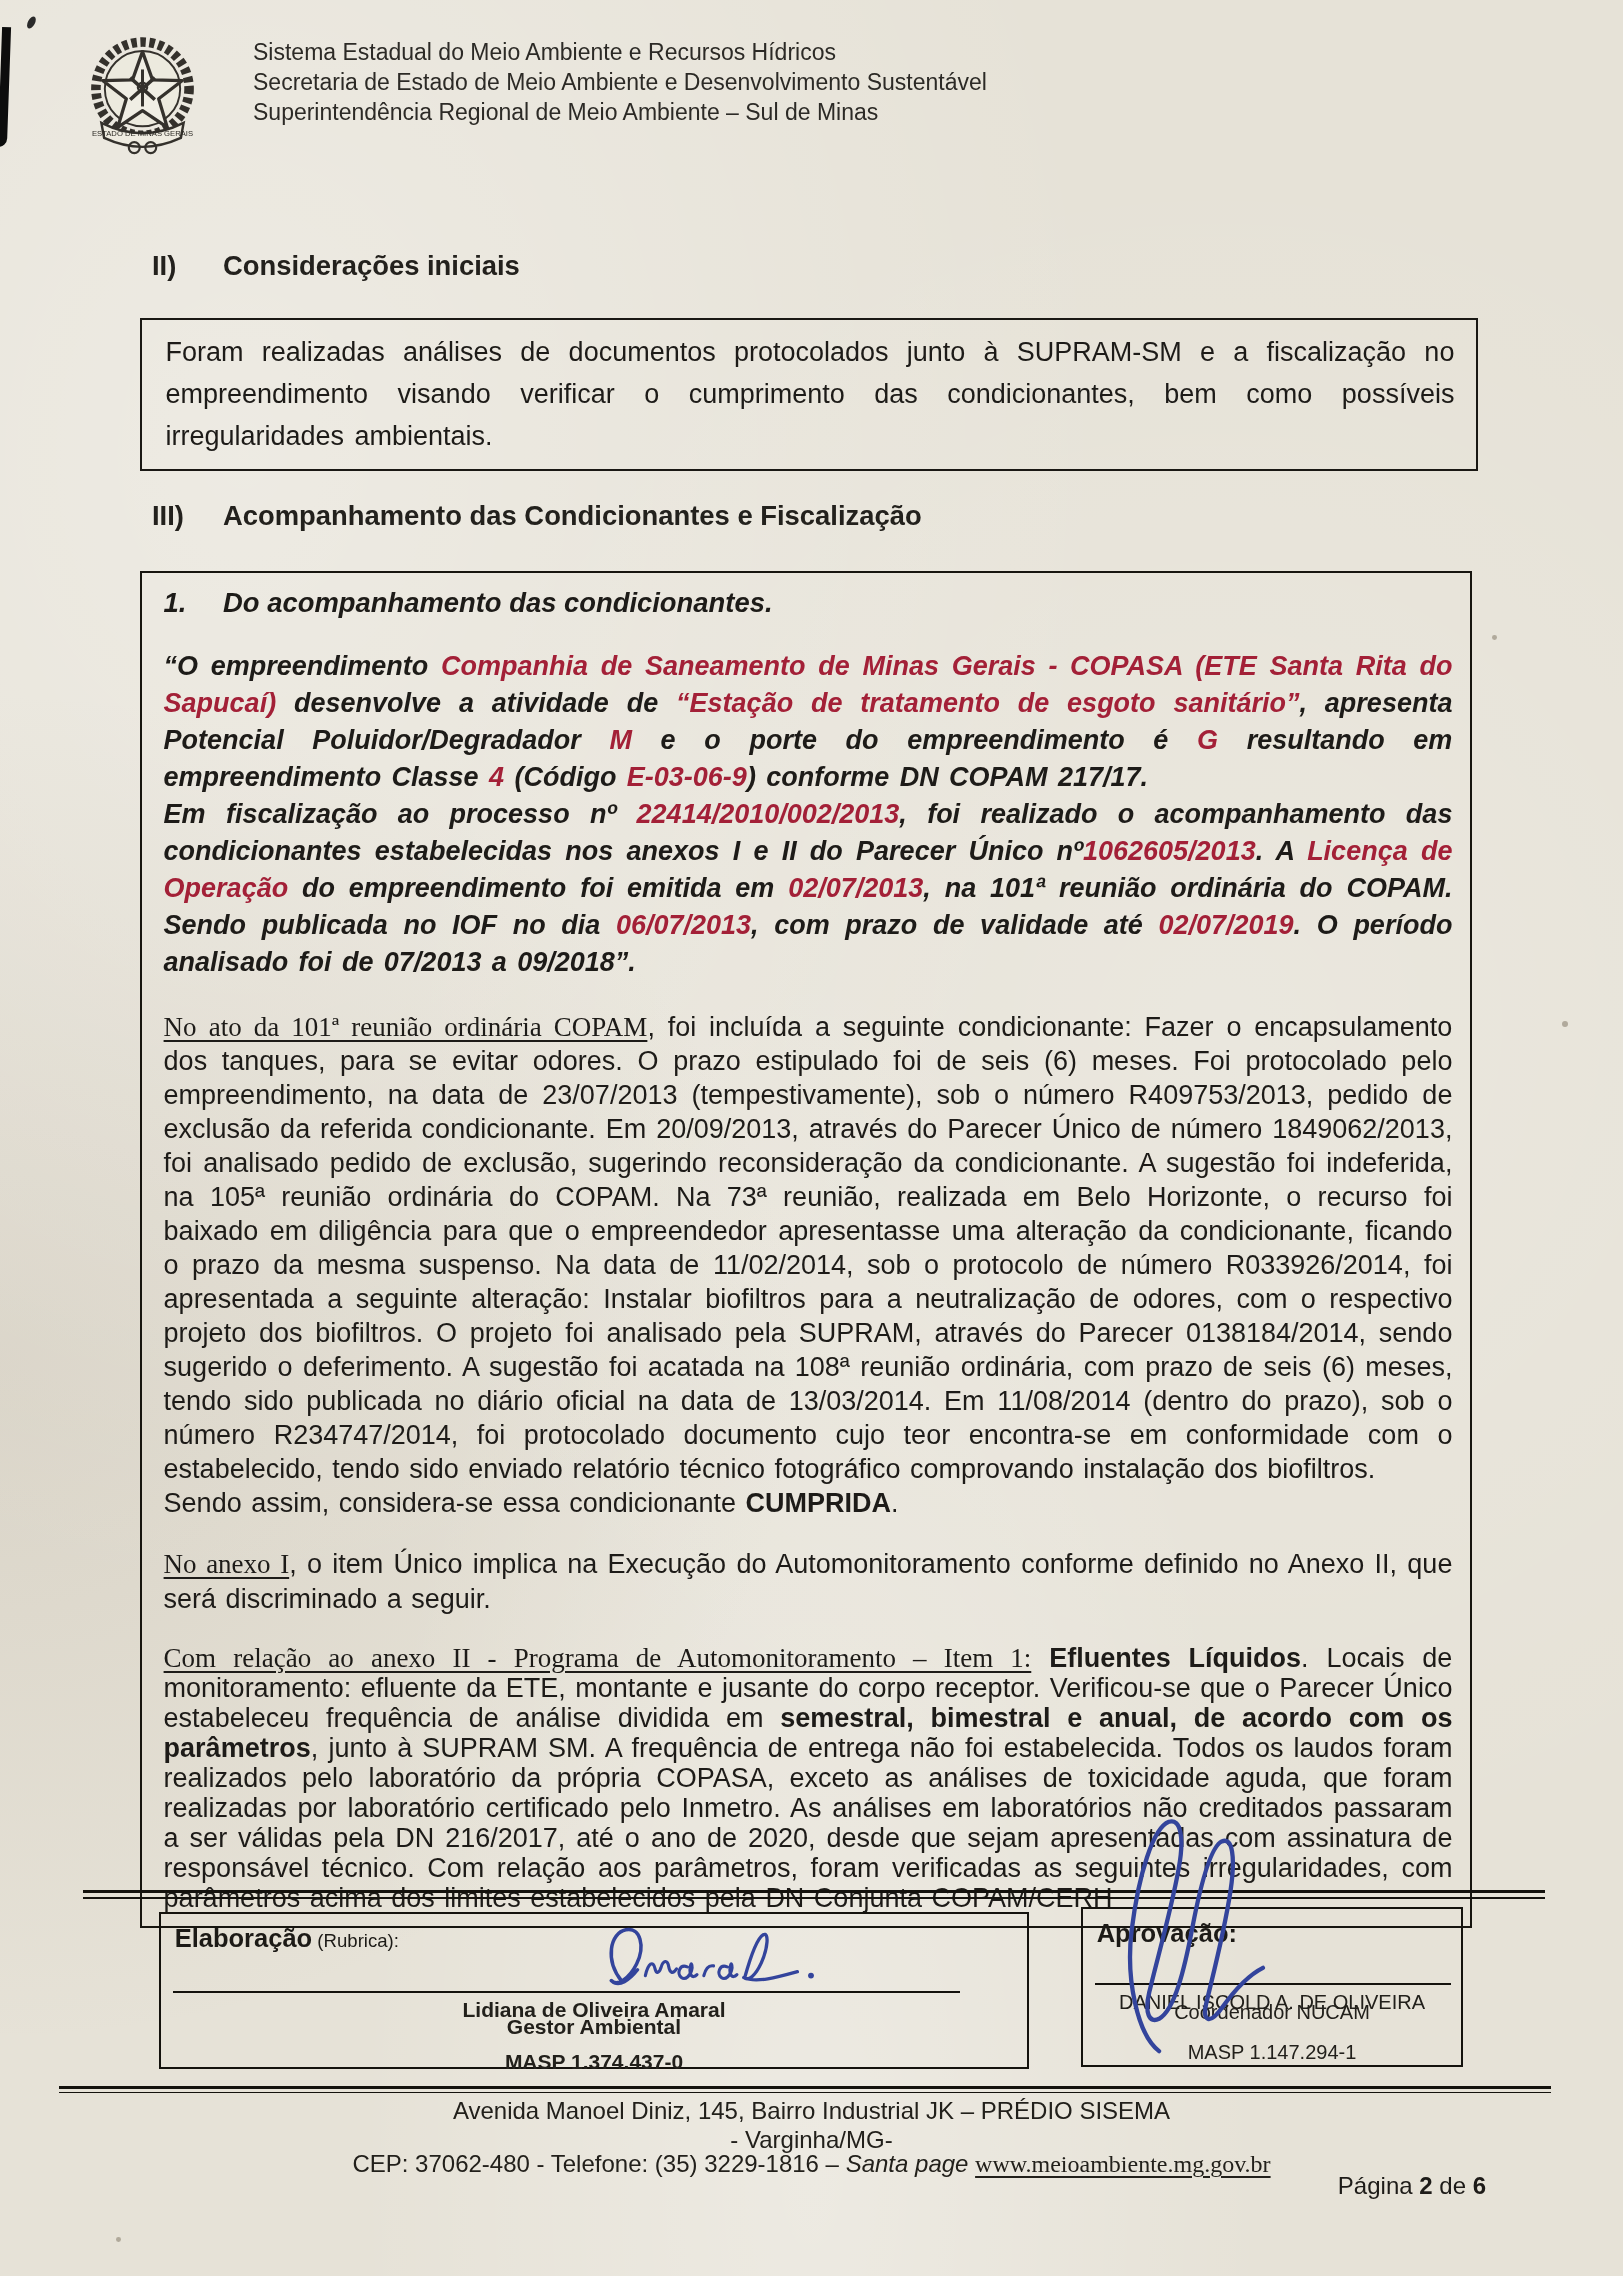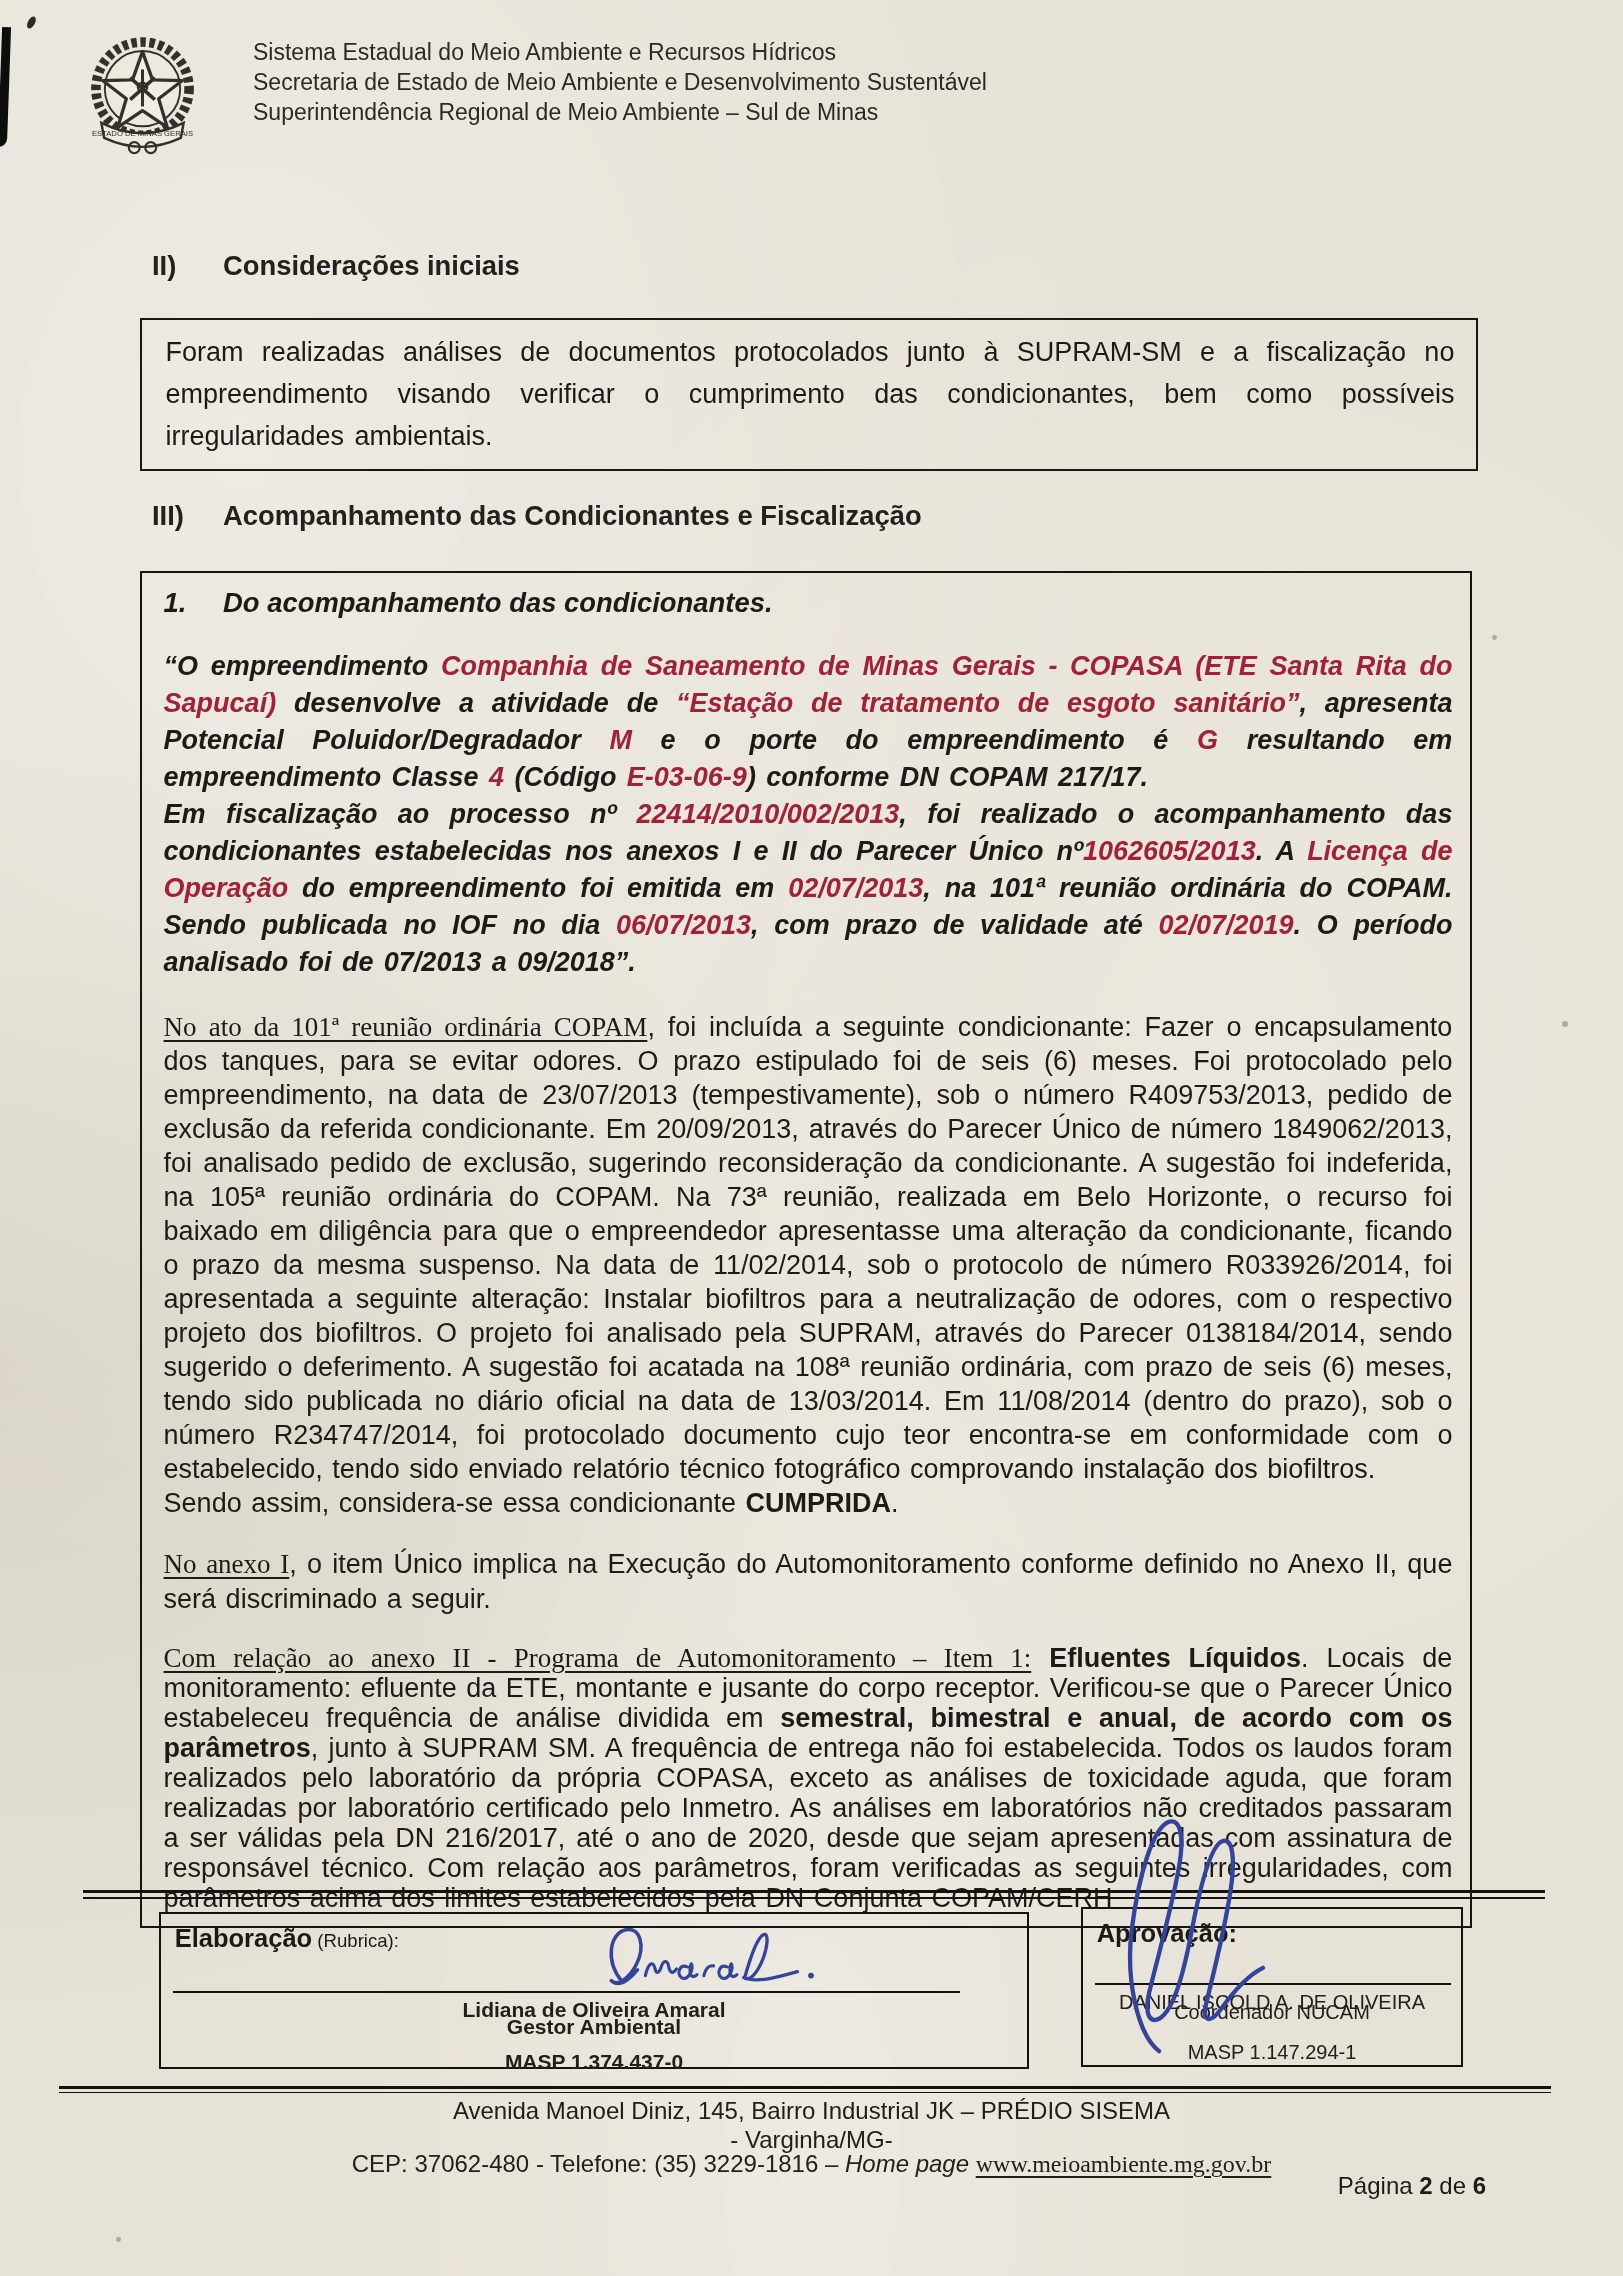--- a/index.html
+++ b/index.html
@@ -164,17 +164,17 @@
     <circle cx="228" cy="54" r="3" fill="#33449c" stroke="none"></circle>
   </svg>
 
   <svg class="abs ink" style="left:1100px;top:1813px;" width="172" height="245" viewBox="0 0 175 250">
     <path stroke-width="4.4" d="M60 243 C 38 226 26 170 32 120 C 39 63 54 15 70 9 C 82 5 86 25 80 57 C 72 101 58 149 50 183 C 45 204 50 215 60 210 C 76 201 86 159 94 117 C 102 75 112 35 124 29 C 135 24 138 45 133 79 C 126 125 114 169 108 195 C 104 213 112 216 124 199 C 134 185 148 167 166 158"></path>
   </svg>
 
   <div class="abs footer-sep"></div>
   <div class="abs addr addr1">Avenida Manoel Diniz, 145, Bairro Industrial JK – PRÉDIO SISEMA</div>
   <div class="abs addr addr2">- Varginha/MG-</div>
-  <div class="abs addr addr3"><span>CEP: 37062-480 - Telefone: (35) 3229-1816 – </span><span class="run-i">Home page </span><span class="run-u">www.meioambiente.mg.gov.br</span></div>
+  <div class="abs addr addr3"><span>CEP: 37062-480 - Telefone: (35) 3229-1816 – </span><span class="run-i">Santa page </span><span class="run-u">www.meioambiente.mg.gov.br</span></div>
   <div class="abs page-num"><span>Página </span><span class="run-b">2</span><span> de </span><span class="run-b">6</span></div>
 
 </div>
 
 
 </body></html>

